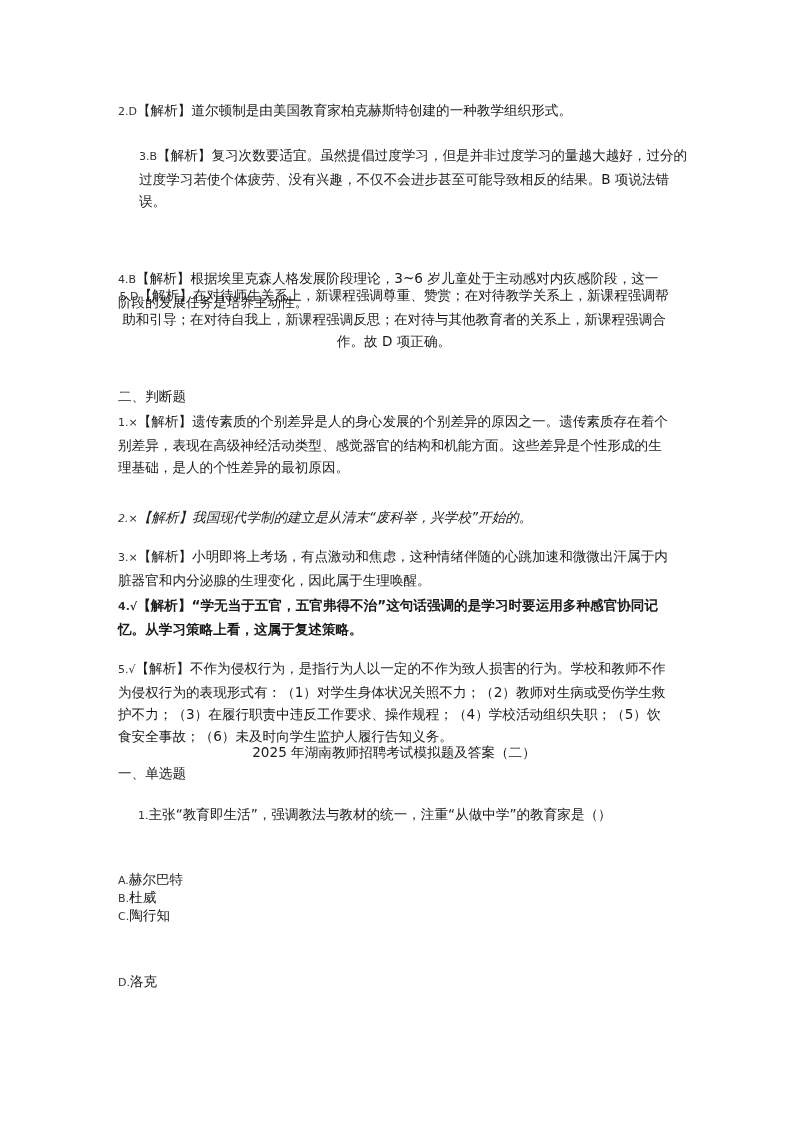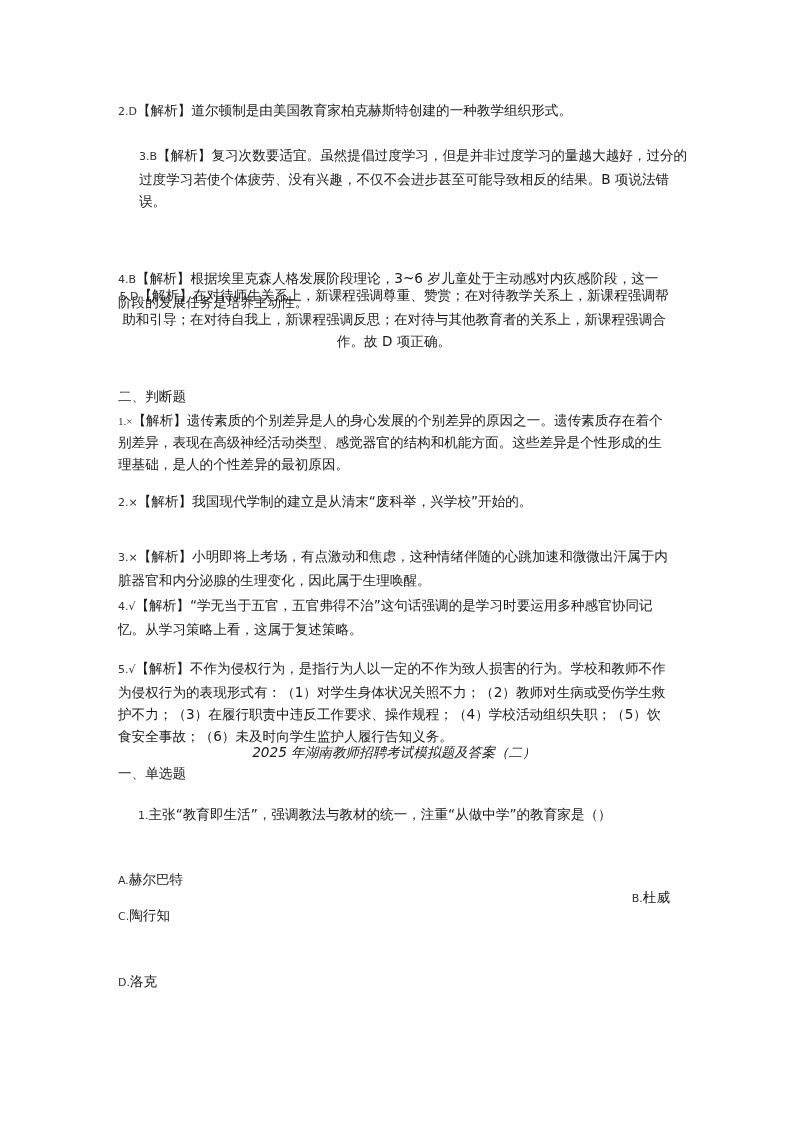--- a/index.html
+++ b/index.html
@@ -2,21 +2,21 @@
 <html><head>
   <meta charset="utf-8">
   <style>
     html, body { margin: 0; padding: 0; background: #ffffff; }
     body { width: 794px; height: 1123px; position: relative; overflow: hidden;
            font-family: "DejaVu Sans", "Liberation Sans", sans-serif; color: #1a1a1a; }
     .page { position: absolute; left: 118px; top: 0; width: 552px; }
     .p { position: absolute; left: 0; width: 552px; font-size: 13.6px; line-height: 22px;
          letter-spacing: 0; margin: 0; white-space: normal; word-break: break-all; }
     .num { font-size: 11px; color: #333; }
-    .title { position: absolute; left: 0; width: 552px; text-align: center; font-size: 13.6px; line-height: 22px; font-style: italic; }
+    .title { position: absolute; left: 0; width: 552px; text-align: center; font-size: 13.6px; line-height: 22px; }
   </style>
 </head>
 <body>
 
 <div class="page">
 
   <p class="p" style="top:99px;">
     <span class="num">2.D</span><span>【解析】</span><span>道尔顿制是由美国教育家柏克赫斯特创建的一种教学组织形式。</span>
   </p>
 
@@ -27,53 +27,53 @@
   <p class="p" style="top:225px;margin-top:42px;">
     <span class="num">4.B</span><span>【解析】</span><span>根据埃里克森人格发展阶段理论，3~6 岁儿童处于主动感对内疚感阶段，这一阶段的发展任务是培养主动性。</span>
   </p>
 
   <p class="p" style="top:284px;text-align:center;">
     <span class="num">5.D</span><span>【解析】</span><span>在对待师生关系上，新课程强调尊重、赞赏；在对待教学关系上，新课程强调帮助和引导；在对待自我上，新课程强调反思；在对待与其他教育者的关系上，新课程强调合作。故 D 项正确。</span>
   </p>
 
   <p class="p" style="top:368px;margin-top:17px;">二、判断题</p>
 
-  <p class="p" style="top:410px;font-family:Liberation Serif, serif;">
+  <p class="p" style="top:410px;">
     <span class="num">1.×</span><span>【解析】</span><span>遗传素质的个别差异是人的身心发展的个别差异的原因之一。遗传素质存在着个别差异，表现在高级神经活动类型、感觉器官的结构和机能方面。这些差异是个性形成的生理基础，是人的个性差异的最初原因。</span>
   </p>
 
-  <p class="p" style="top:490px;">
+  <p class="p" style="top:506px;font-style:italic;">
     <span class="num">2.×</span><span>【解析】</span><span>我国现代学制的建立是从清末“废科举，兴学校”开始的。</span>
   </p>
 
   <p class="p" style="top:532px;margin-top:13px;">
     <span class="num">3.×</span><span>【解析】</span><span>小明即将上考场，有点激动和焦虑，这种情绪伴随的心跳加速和微微出汗属于内脏器官和内分泌腺的生理变化，因此属于生理唤醒。</span>
   </p>
 
-  <p class="p" style="top:594px;">
+  <p class="p" style="top:594px;font-weight:bold;">
     <span class="num">4.√</span><span>【解析】</span><span>“学无当于五官，五官弗得不治”这句话强调的是学习时要运用多种感官协同记忆。从学习策略上看，这属于复述策略。</span>
   </p>
 
   <p class="p" style="top:657px;">
     <span class="num">5.√</span><span>【解析】</span><span>不作为侵权行为，是指行为人以一定的不作为致人损害的行为。学校和教师不作为侵权行为的表现形式有：（1）对学生身体状况关照不力；（2）教师对生病或受伤学生救护不力；（3）在履行职责中违反工作要求、操作规程；（4）学校活动组织失职；（5）饮食安全事故；（6）未及时向学生监护人履行告知义务。</span>
   </p>
 
   <div class="title" style="top:741px;">2025 年湖南教师招聘考试模拟题及答案（二）</div>
 
   <p class="p" style="top:762px;">一、单选题</p>
 
   <p class="p" style="top:803px;margin-left:20px;">
     <span class="num">1.</span><span>主张“教育即生活”，强调教法与教材的统一，注重“从做中学”的教育家是（）</span>
   </p>
 
   <p class="p" style="top:868px;">
     <span class="num">A.</span><span>赫尔巴特</span>
   </p>
 
-  <p class="p" style="top:886px;text-align:right;">
+  <p class="p" style="top:886px;">
     <span class="num">B.</span><span>杜威</span>
   </p>
 
   <p class="p" style="top:904px;">
     <span class="num">C.</span><span>陶行知</span>
   </p>
 
   <p class="p" style="top:970px;">
     <span class="num">D.</span><span>洛克</span>
   </p>

